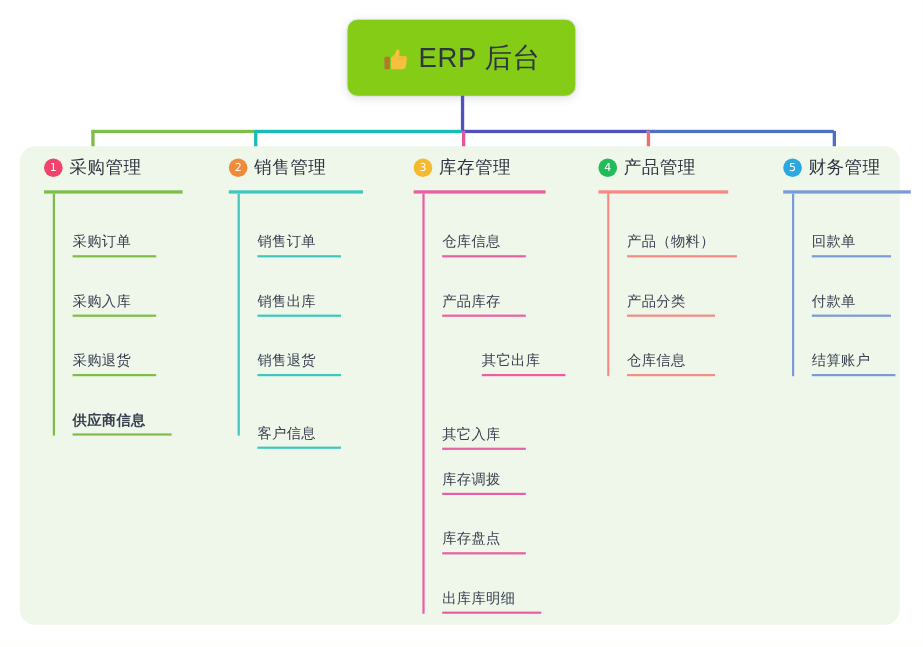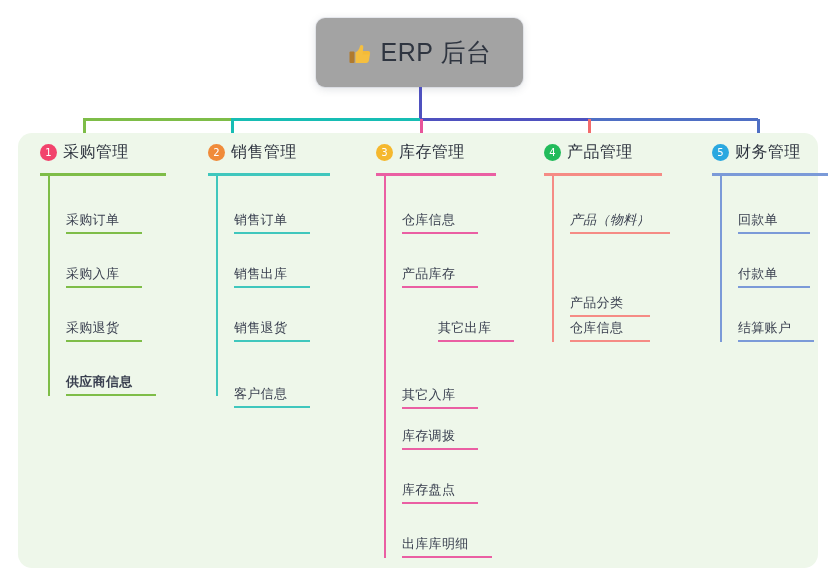--- a/index.html
+++ b/index.html
@@ -10,21 +10,21 @@
     color:#333947;
     overflow:hidden;
   }
   #stage{position:relative;width:839px;height:588px;}
 
   
   .title-card{
     position:absolute;
     left:316px;top:18px;
     width:207px;height:69px;
-    background:#a3a3a3;
+    background:#84cc16;
     border-radius:9px;
     box-shadow:0 2px 9px rgba(60,70,90,.17), 0 0 0 1px rgba(225,228,235,.55);
     display:flex;align-items:center;justify-content:center;
     box-sizing:border-box;
   }
   .title-inner{display:flex;align-items:center;gap:9px;}
   .thumb-icon{
     width:24px;height:24px;position:relative;display:inline-block;flex:none;
     transform:translateY(1px);
   }
@@ -192,25 +192,25 @@
             <div class="item-rule" style="width: 90px; background: rgb(234, 95, 163);"></div>
           </div>
         </div>
         <div class="col" style="left: 526px;">
           <div class="col-head">
             <span class="badge" style="background: rgb(33, 187, 90);">4</span>
             <span class="col-title">产品管理</span>
           </div>
           <div class="head-rule" style="top: 40px; width: 118px; background: rgb(245, 139, 133);"></div>
           <div class="trunk" style="left: 8px; top: 43px; height: 166px; background: rgb(245, 139, 133);"></div>
-          <div class="item" style="top: 71px; left: 26px; height: 30px; width: 100px; font-style: italic;">
+          <div class="item" style="top: 71px; left: 26px; height: 30px; width: 100px;">
             <span class="item-label">产品（物料）</span>
             <div class="item-rule" style="width: 100px; background: rgb(245, 139, 133);"></div>
           </div>
-          <div class="item" style="top: 125px; left: 26px; height: 30px; width: 80px; margin-top: 29px;">
+          <div class="item" style="top: 125px; left: 26px; height: 30px; width: 80px;">
             <span class="item-label">产品分类</span>
             <div class="item-rule" style="width: 80px; background: rgb(245, 139, 133);"></div>
           </div>
           <div class="item" style="top: 179px; left: 26px; height: 30px; width: 80px;">
             <span class="item-label">仓库信息</span>
             <div class="item-rule" style="width: 80px; background: rgb(245, 139, 133);"></div>
           </div>
         </div>
         <div class="col" style="left: 694px;">
           <div class="col-head">

